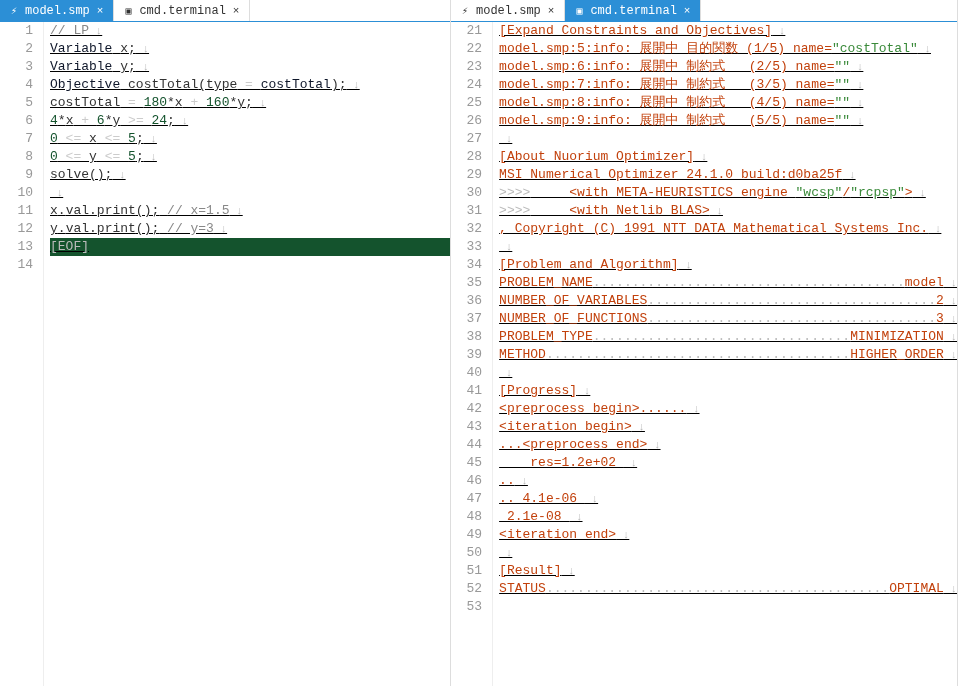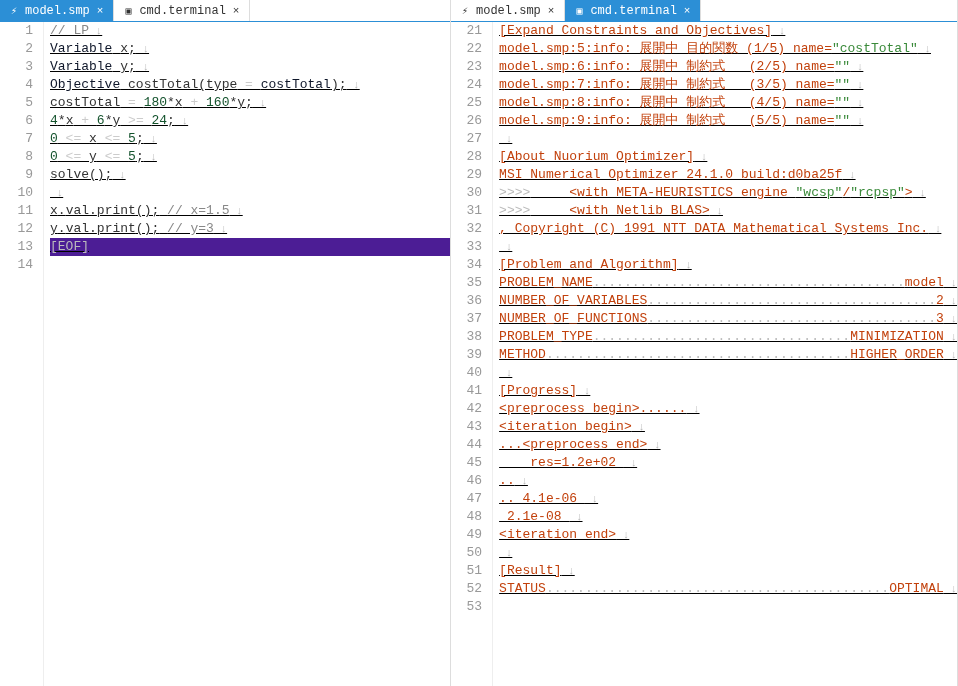--- a/index.html
+++ b/index.html
@@ -79,21 +79,21 @@
       padding-left: 6px;
       text-decoration: underline;
     }
     .code-line {
       height: 18px;
       line-height: 18px;
       white-space: pre;
       position: relative;
     }
     .code-line.current {
-      background: #4c1d95;
+      background: #14532d;
     }
     .eol {
       color: #bbb;
       font-size: 11px;
     }
     .ws { color: #ccc; }
     .comment { color: #888; }
     .keyword { color: #0f172a; }
     .ident { color: #333; }
     .num { color: #14532d; }

